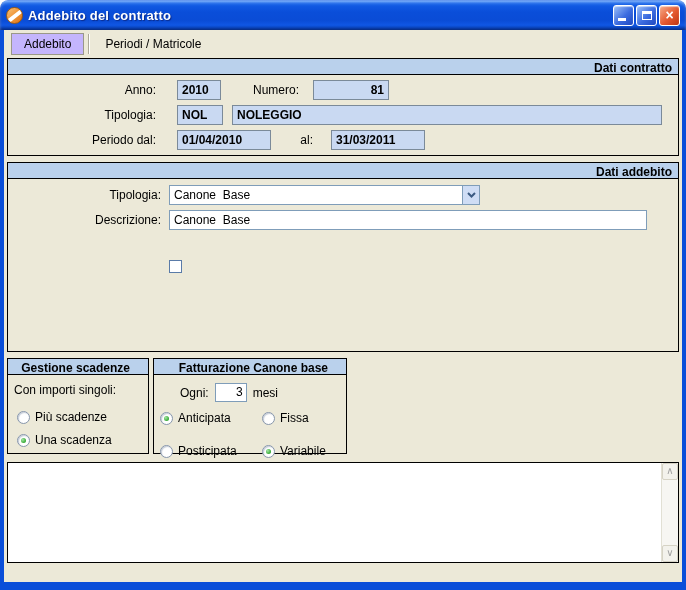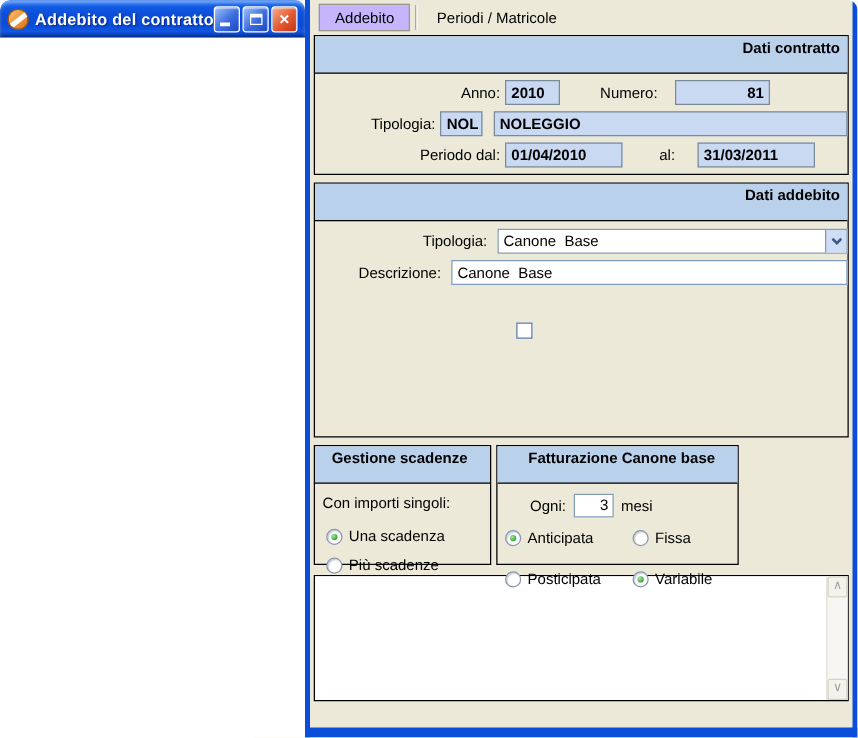--- a/index.html
+++ b/index.html
@@ -1,19 +1,19 @@
 <!DOCTYPE html>
 <html><head>
 <meta charset="utf-8">
 <style>
   * { box-sizing: border-box; margin: 0; padding: 0; }
   html,body { background:#fff; }
   body { font-family:"Liberation Sans","DejaVu Sans",sans-serif; font-size:12px; color:#000; }
 
-  .window { width:686px; height:590px; display:flex; flex-direction:row;
+  .window { width:686px; height:590px; display:flex; flex-direction:column;
             border-radius:8px 8px 0 0; overflow:hidden; }
 
   
   .titlebar { height:30px; flex:0 0 30px; display:flex; align-items:center; padding:0 6px;
     border-radius:8px 8px 0 0;
     background:linear-gradient(180deg,#1c64e8 0%,#3f86f4 5%,#2670ec 10%,#1159e2 20%,
                #0a4ed9 40%,#0a4cd6 68%,#1057e4 84%,#0a47c4 94%,#0636a0 100%);
     box-shadow: inset 0 2px 3px rgba(255,255,255,.35), inset 0 -2px 3px rgba(0,0,30,.25);
   }
   .app-icon { width:17px; height:17px; border-radius:50%; margin-right:5px; position:relative;
@@ -37,26 +37,26 @@
   
   .frame { flex:1; background:#ece9d8; border-left:4px solid #0a4ed9;
     border-right:4px solid #0a4ed9; border-bottom:8px solid #0a4ed9; overflow:hidden; }
 
   .tabstrip { height:28px; display:flex; align-items:center; padding-left:7px; }
   .tab { padding:3px 12px; cursor:pointer; white-space:nowrap; }
   .tab.active { background:#c4b5fd; border:1px solid #9a9889; }
   .tabsep { width:1px; height:20px; background:#aca899; box-shadow:1px 0 0 #fff; margin:0 4px; }
 
   .group { border:1px solid #000; margin:0 3px 6px; background:#ece9d8; }
-  .group-header { height:30px; background:#bad1ec; border-bottom:1px solid #000;
+  .group-header { height:16px; background:#bad1ec; border-bottom:1px solid #000;
     font-weight:bold; text-align:right; padding:2px 6px 0; line-height:15px; }
 
   
   .row { display:flex; align-items:center; height:20px; margin-bottom:5px; }
-  .lbl { width:148px; text-align:right; margin-right:4px; white-space:nowrap; }
+  .lbl { width:148px; text-align:right; margin-right:21px; white-space:nowrap; }
   .lbl2 { width:153px; text-align:right; margin-right:8px; white-space:nowrap; }
   .bluefield { background:#c9d9f2; border:1px solid #7b8a99; font-weight:bold;
     height:20px; line-height:18px; padding:0 4px; white-space:pre; overflow:hidden; }
   .ta-r { text-align:right; }
   .w2010 { width:44px; } .w81 { width:76px; } .wnol { width:46px; }
   .wnoleg { width:430px; } .wdate { width:94px; }
   .lbl-num { margin-left:28px; margin-right:14px; width:50px; text-align:right; }
   .lbl-al  { margin-left:24px; margin-right:18px;  width:18px; text-align:right; }
   .gap9 { margin-left:9px; }
 
@@ -174,26 +174,26 @@
         </div>
       </div>
     </div>
 
     <div class="boxes-row">
       <div class="group box-gs" style="margin:0">
         <div class="group-header">Gestione scadenze</div>
         <div class="gs-body">
           <div class="gs-sub">Con importi singoli:</div>
           <div class="radio-row">
+            <span class="radio"></span>
+            <span>Più scadenze</span>
+          </div>
+          <div class="radio-row">
             <span class="radio checked"></span>
             <span>Una scadenza</span>
-          </div>
-          <div class="radio-row">
-            <span class="radio"></span>
-            <span>Più scadenze</span>
           </div>
         </div>
       </div>
 
       <div class="group box-fcb" style="margin:0">
         <div class="group-header">Fatturazione Canone base</div>
         <div>
           <div class="ogni-row">
             <span>Ogni:</span>
             <span class="whitefield">3</span>

